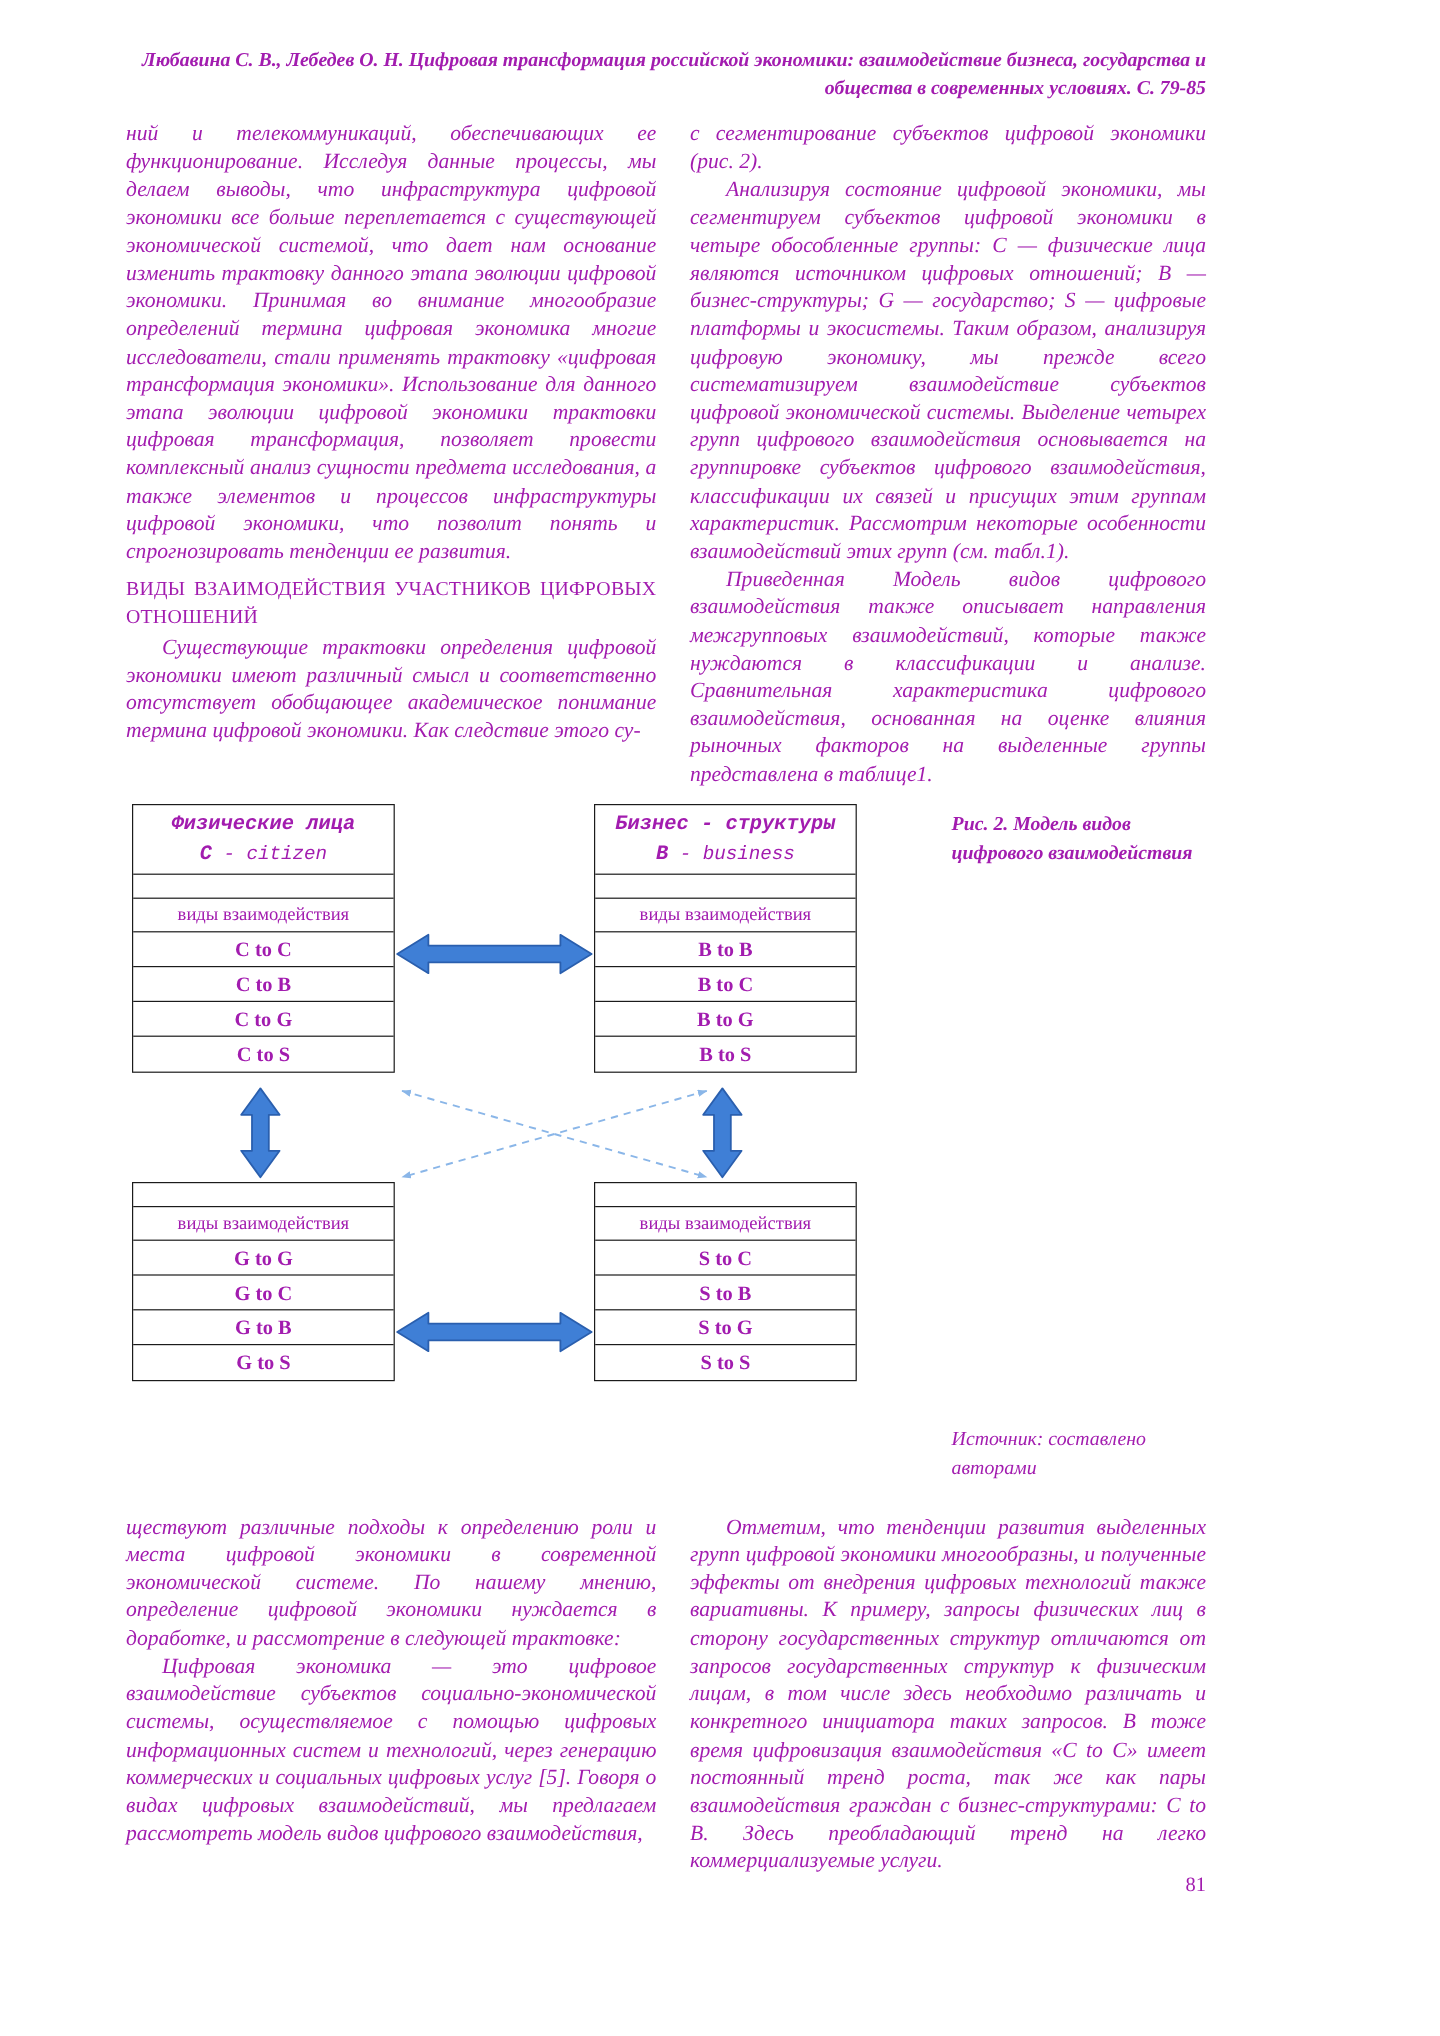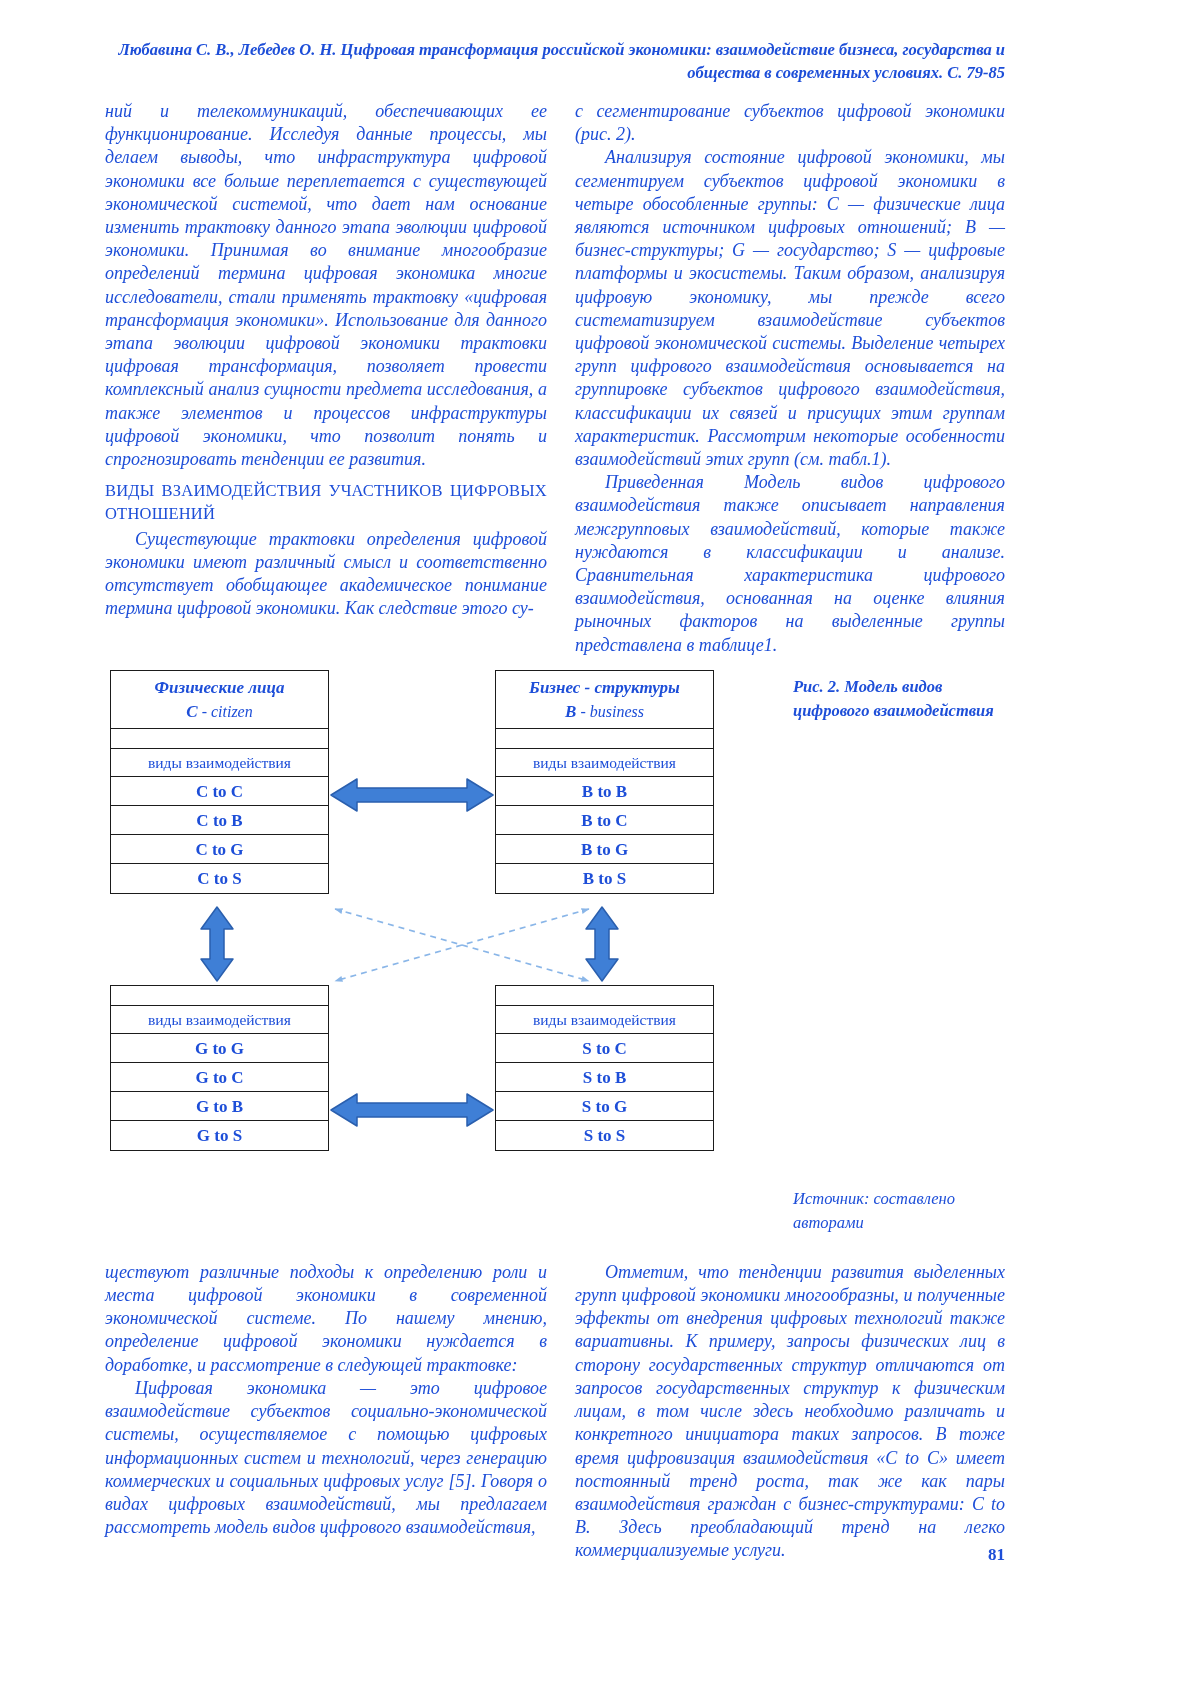--- a/index.html
+++ b/index.html
@@ -10,21 +10,21 @@
   }
   *{margin:0;padding:0;box-sizing:border-box;}
   html,body{background:#ffffff;}
   .page{
     position:relative;
     width:1200px;height:1697px;
     background:#ffffff;
     padding:38px 195px 0 105px;
     overflow:hidden;
     font-family:"Liberation Serif", serif;
-    color:#1d4ed8;
+    color:#a21caf;
   }
   
   .hdr{
     font-style:italic;font-weight:bold;
     font-size:16.5px;line-height:23px;
     text-align:right;
     margin-bottom:16px;
   }
   
   .cols{display:flex;gap:28px;}
@@ -58,21 +58,21 @@
     position:absolute;width:219px;
     border:1.5px solid var(--border);
     background:#fff;
   }
   .p-tl{left:5px;top:3px;}
   .p-tr{left:390px;top:3px;}
   .p-bl{left:5px;top:318px;}
   .p-br{left:390px;top:318px;}
   .panel-title{
     height:58px;border-bottom:1.5px solid var(--border);
-    text-align:center;padding-top:5px;
+    text-align:center;padding-top:5px;font-family:Liberation Mono, monospace;
   }
   .panel-title .t1{font-weight:bold;font-style:italic;font-size:17px;line-height:24px;}
   .panel-title .t2{font-style:italic;font-size:16px;line-height:24px;}
   .panel-title .t2 b{font-size:17px;}
   .panel-gap{height:20px;border-bottom:1.5px solid var(--border);}
   .panel-label{
     height:28px;border-bottom:1.5px solid var(--border);
     text-align:center;font-size:15.5px;line-height:28px;
   }
   .panel-row{
@@ -96,23 +96,22 @@
     stroke-width:1.5;
     stroke-linejoin:round;
   }
   .dash-line{
     stroke:var(--dashed-line);
     stroke-width:1.6;
     stroke-dasharray:6 5;
     fill:none;
   }
   .page-num{
-    position:absolute;right:195px;bottom:132px;
+    position:absolute;right:195px;bottom:116px;
     font-size:17px;
-    font-weight:bold;
   }
 </style>
 </head>
 <body>
 
 <div class="page">
 
   <div class="hdr">
     <div>Любавина С. В., Лебедев О. Н. Цифровая трансформация российской экономики: взаимодействие бизнеса, государства и</div>
     <div>общества в современных условиях. С. 79-85</div>

